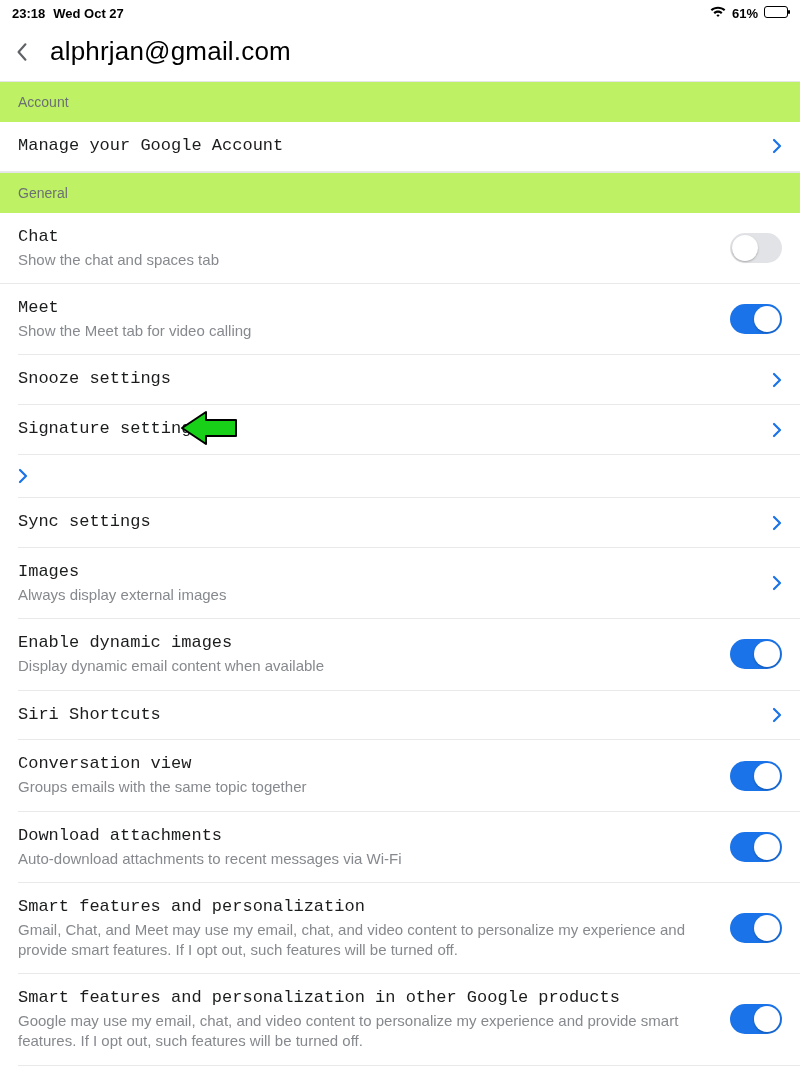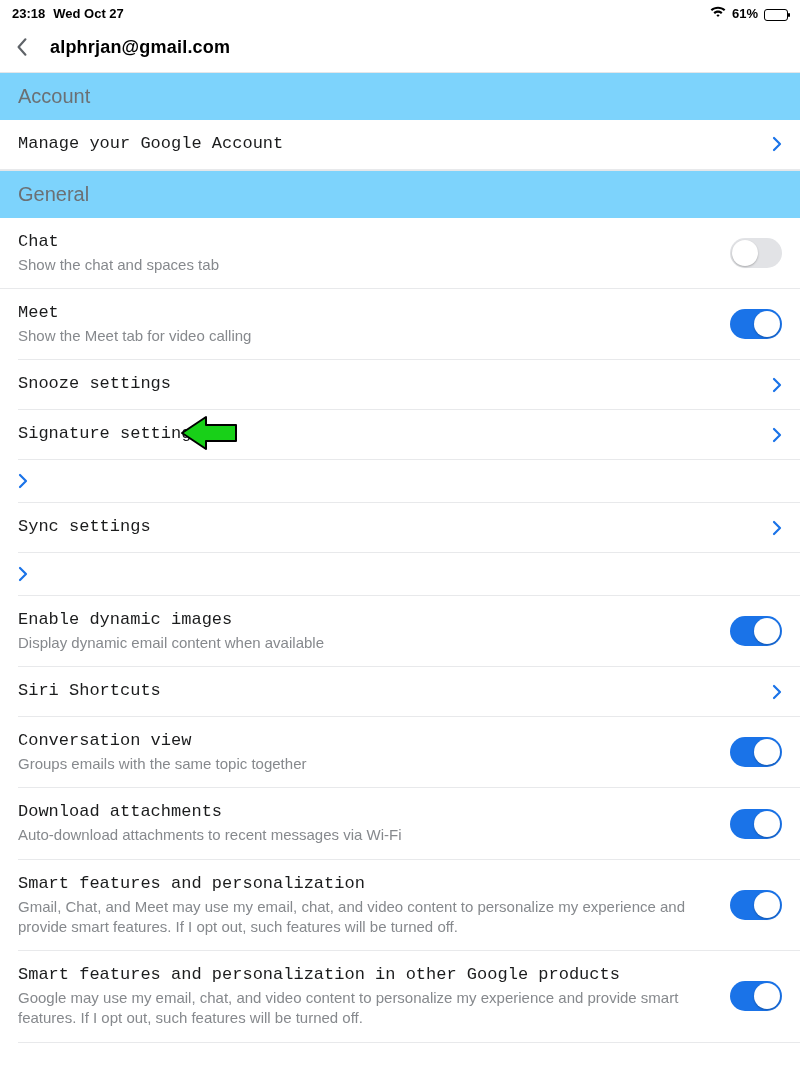--- a/index.html
+++ b/index.html
@@ -13,44 +13,44 @@
   .status-bar {
     height: 26px;
     display: flex;
     align-items: center;
     justify-content: space-between;
     padding: 0 12px;
     font-size: 13px;
     font-weight: 600;
   }
   .status-left { display: flex; align-items: flex-start; gap: 8px; }
-  .status-right { display: flex; align-items: flex-end; gap: 6px; }
+  .status-right { display: flex; align-items: flex-start; gap: 6px; }
   .battery {
     width: 24px; height: 12px; border: 1px solid #000; border-radius: 3px;
     position: relative;
   }
   .battery::after {
     content: ""; position: absolute; right: -3px; top: 3px;
     width: 2px; height: 4px; background: #000; border-radius: 1px;
   }
   .battery-fill { height: 100%; width: 61%; background: #000; border-radius: 1px; }
   .nav-header {
     display: flex; align-items: center; gap: 22px;
     padding: 10px 16px 14px 16px;
   }
   .back-chevron {
     width: 12px; height: 22px;
     display: flex; align-items: center; justify-content: center;
     cursor: pointer;
   }
-  .nav-title { font-size: 18px; font-weight: 700; letter-spacing: 0.2px; }
+  .nav-title { font-size: 26px; font-weight: 400; letter-spacing: 0.2px; }
   .section-header {
-    background: #7dd3fc;
+    background: #bef264;
     color: #6b7074;
-    font-size: 20px;
+    font-size: 14px;
     padding: 12px 18px;
     border-top: 1px solid #e4e6e9;
   }
   .row {
     padding: 13px 18px;
     border-bottom: 1px solid #e8e9eb;
     display: flex;
     align-items: center;
     justify-content: space-between;
     gap: 18px;
@@ -179,20 +179,24 @@
       <div class="row-title">Sync settings</div>
     </div>
   <span class="chevron-right">
     <svg width="10" height="16" viewBox="0 0 10 16">
         <polyline points="2,2 8,8 2,14" fill="none" stroke="#1a73e8" stroke-width="2.2" stroke-linecap="round" stroke-linejoin="round"></polyline>
       </svg>
   </span>
 </div>
 
 <div class="row inset">
+  <div class="row-text">
+    <div class="row-title">Images</div>
+    <div class="row-sub">Always display external images</div>
+  </div>
   <span class="chevron-right">
     <svg width="10" height="16" viewBox="0 0 10 16">
         <polyline points="2,2 8,8 2,14" fill="none" stroke="#1a73e8" stroke-width="2.2" stroke-linecap="round" stroke-linejoin="round"></polyline>
       </svg>
   </span>
 </div>
 
 <div class="row inset">
   <div class="row-text">
     <div class="row-title">Enable dynamic images</div>

